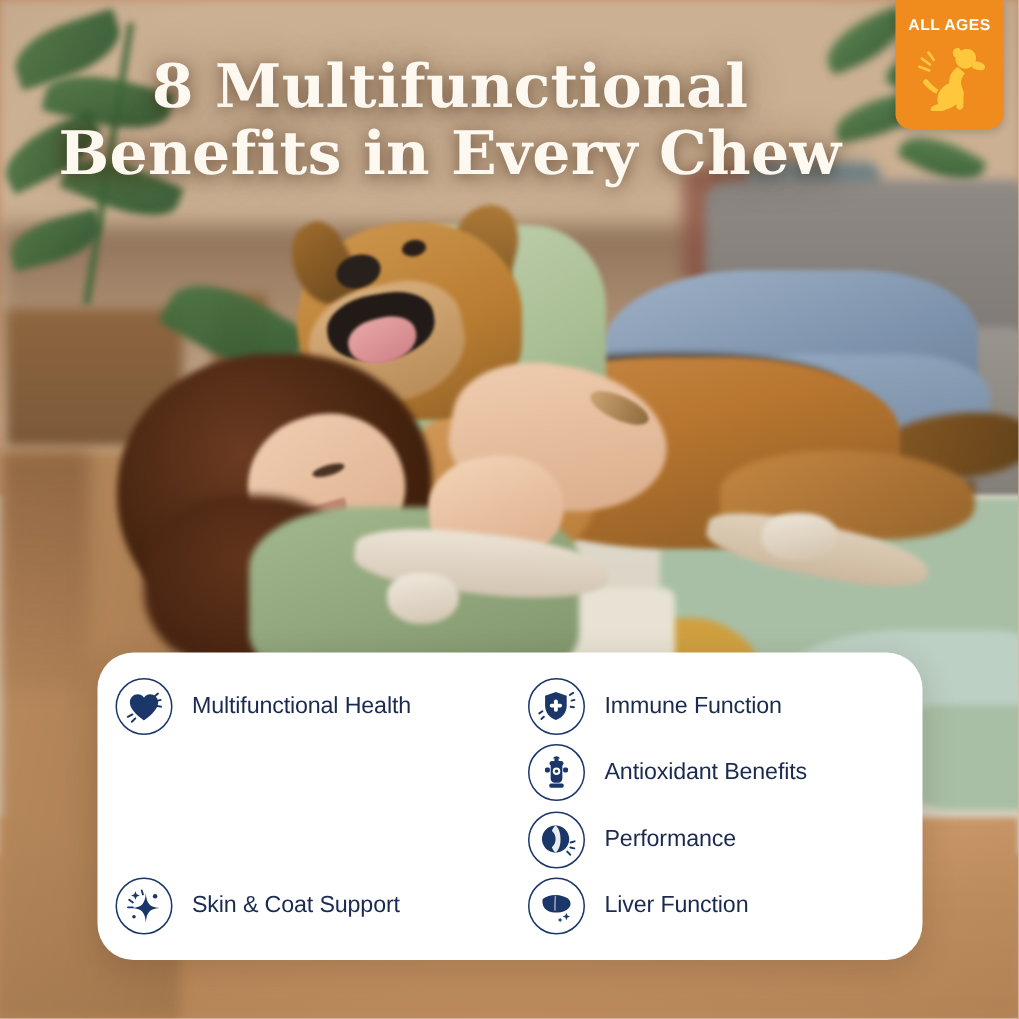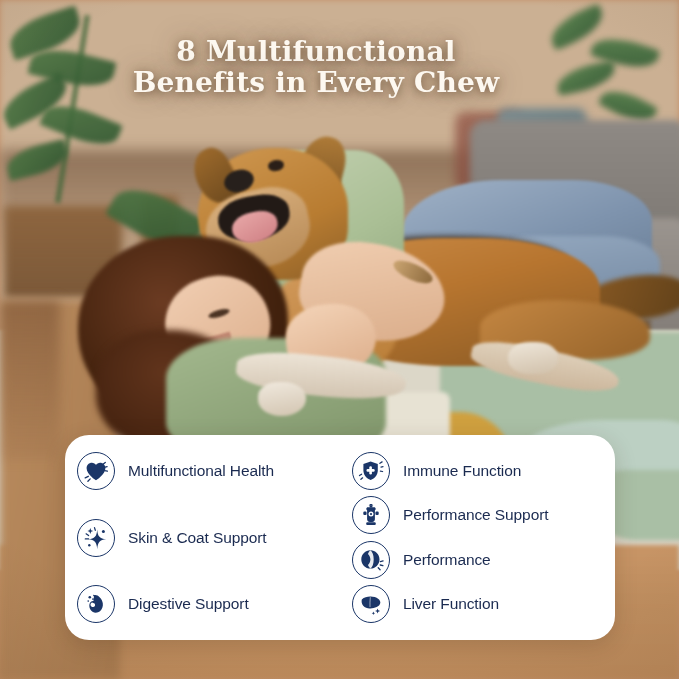--- a/index.html
+++ b/index.html
@@ -378,26 +378,26 @@
   }
   .photo-vignette {
     position: absolute; inset: 0;
     background: radial-gradient(ellipse 120% 90% at 50% 45%, rgba(0,0,0,0) 55%, rgba(60,35,15,.22) 100%);
     pointer-events: none;
   }
 
   
   .headline {
     position: absolute;
-    left: 16px; top: 36px;
+    left: 0; top: 36px;
     width: 600px;
     text-align: center;
     font-family: "DejaVu Serif", serif;
     font-weight: bold;
-    font-size: 28px;
+    font-size: 40px;
     line-height: 1.12;
     letter-spacing: .2px;
     color: #fdf8f0;
     text-shadow:
       0 2px 10px rgba(60,35,15,.55),
       0 0 28px rgba(60,35,15,.38);
     z-index: 6;
     padding: 0 16px;
   }
   .headline .ln2 { display: block; }
@@ -554,20 +554,50 @@
     <div class="dog-paw-front"></div>
   </div>
 
   <div class="photo-vignette"></div>
 
   <h1 class="headline">
     <span>8 Multifunctional</span>
     <span class="ln2">Benefits in Every Chew</span>
   </h1>
 
+  <div class="badge">
+    <span class="badge-text">ALL AGES</span>
+    <span class="badge-dog">
+      <svg width="50" height="48" viewBox="0 0 50 48" aria-hidden="true">
+        <g fill="#ffc83c">
+
+          <path d="M33.5 7.5c2.2-1.4 5.4-1.2 7.3.7 1.9 1.9 2.3 4.6 1.5 6.9-.7 2.1-2.4 3.6-4.4 4.3-2.1.7-4.5.4-6.3-.9-1.8-1.3-2.8-3.5-2.6-5.7.2-2.3 1.6-4.3 3.6-5.3z"></path>
+
+          <path d="M31.8 6.3c-1.5-.7-3.4-.2-4.2 1.3-.8 1.5-.3 3.5 1 4.6 1 .8 2.4 1 3.5.5.4-2.3.7-4.6-.3-6.4z"></path>
+
+          <path d="M41.6 14.9c2.2.1 4.5.5 6.2 1.9 1 .8 1.2 2.4.3 3.3-.9.9-2.3.8-3.5.6-1.6-.3-3.2-.8-4.6-1.6l1.6-4.2z"></path>
+
+          <path d="M30.6 18.6c-2.4 1.4-4.3 3.6-5.2 6.2-.9 2.6-.8 5.5-.1 8.1.5 2 1.4 3.9 2.7 5.5 1.1 1.4 3.1 1.9 4.7 1.1 1.5-.8 2.2-2.7 1.7-4.3-.6-1.9-1.6-3.7-1.7-5.7-.1-2.4.9-4.8 2.6-6.5l-4.7-4.4z"></path>
+
+          <path d="M27.5 28.5c-3.4.8-6.6 2.7-8.6 5.6-1.6 2.3-2.3 5.2-1.8 7.9.3 1.8 1.3 3.6 3 4.4 1.6.8 3.5.5 5.1-.2 2.9-1.3 5.4-3.4 7.1-6.1l-4.8-11.6z"></path>
+
+          <path d="M33.9 35.2c.5 3.2.6 6.5.3 9.7-.1 1.1-1 2.1-2.1 2.2-1.2.1-2.3-.8-2.5-2-.4-3.3-.2-6.7.6-9.9h3.7z"></path>
+
+          <path d="M18.4 43.1c-1.8.3-3.6.9-5.1 2-.9.6-1.1 2-.4 2.8.5.6 1.4.7 2.2.7 2.6 0 5.2-.5 7.6-1.5l-4.3-4z"></path>
+
+          <path d="M17.6 33.9c-2.7-1.7-5.1-3.9-7-6.4-.6-.8-1.9-.9-2.6-.2-.8.7-.8 2 0 2.8 2.3 2.6 5.1 4.8 8.2 6.4l1.4-2.6z"></path>
+        </g>
+        <g stroke="#ffc83c" stroke-width="1.7" stroke-linecap="round" fill="none">
+          <line x1="5" y1="18.5" x2="11.5" y2="21"></line>
+          <line x1="6.5" y1="13" x2="12" y2="17"></line>
+          <line x1="11" y1="9" x2="14.5" y2="14"></line>
+        </g>
+      </svg>
+    </span>
+  </div>
 
   <div class="card">
 
     <div class="col col-left">
 
 
       <div class="benefit">
         <span class="b-icon">
           <svg width="26" height="26" viewBox="0 0 26 26" aria-hidden="true">
             <path fill="#1b3668" d="M13 22.3S3.6 16.4 3.6 10.2c0-3.2 2.5-5.4 5.3-5.4 1.8 0 3.3.9 4.1 2.3.8-1.4 2.3-2.3 4.1-2.3 2.8 0 5.3 2.2 5.3 5.4 0 6.2-9.4 12.1-9.4 12.1z"></path>
@@ -593,33 +623,20 @@
             <g stroke="#1b3668" stroke-width="1.25" stroke-linecap="round" fill="none">
               <line x1="2.3" y1="13.9" x2="5.6" y2="13.9"></line>
               <line x1="3.1" y1="8.8" x2="5.6" y2="10.6"></line>
               <line x1="11.5" y1="2.6" x2="12.3" y2="5.3"></line>
             </g>
           </svg>
         </span>
         <span class="b-label">Skin &amp; Coat Support</span>
       </div>
 
-      <div class="benefit">
-        <span class="b-icon">
-          <svg width="26" height="26" viewBox="0 0 26 26" aria-hidden="true">
-            <path fill="#1b3668" d="M11.1 4.2c2.1-.5 4 .6 5.5 2 1.7 1.6 2.9 3.8 3.2 6.1.4 2.9-.5 6-2.8 7.9-2.1 1.7-5.2 1.9-7.5.5-2.1-1.3-3.3-3.7-3.2-6.1.1-1.3.5-2.6 1.4-3.5.8-.8 2-1.2 3.1-.9.9.3 1.6 1.1 1.7 2 .1.8-.3 1.7-1 2-.6.2-1.4 0-1.7-.6-.3-.5-.1-1.3.4-1.5"></path>
-            <path fill="#ffffff" d="M9.1 11.6c-.9.3-1.5 1.1-1.6 2-.1 1.1.6 2.1 1.6 2.4 1 .3 2.2-.1 2.7-1 .4-.8.3-1.9-.3-2.6"></path>
-            <path fill="#1b3668" d="M11 3.9c1 .3 1.9.9 2.6 1.7-1 .2-2.1.1-3-.4-.4-.2-.6-.7-.4-1.1.2-.3.5-.3.8-.2z"></path>
-            <circle cx="6.8" cy="6.3" r="1.3" fill="#1b3668"></circle>
-            <circle cx="10" cy="8.1" r=".9" fill="#1b3668"></circle>
-            <circle cx="5.2" cy="10.1" r=".8" fill="#1b3668"></circle>
-          </svg>
-        </span>
-        <span class="b-label">Digestive Support</span>
-      </div>
 
     </div>
 
     <div class="col col-right">
 
       <div class="benefit">
         <span class="b-icon">
           <svg width="26" height="26" viewBox="0 0 26 26" aria-hidden="true">
             <path fill="#1b3668" d="M12.6 3.4l7.2 2.5v6.4c0 4.4-2.9 8.3-7.2 9.7-4.3-1.4-7.2-5.3-7.2-9.7V5.9l7.2-2.5z"></path>
             <g fill="#ffffff">
@@ -646,21 +663,21 @@
               <rect x="11.6" y="3.3" width="2.8" height="2.3" rx=".6"></rect>
               <path d="M8.3 6.9c0-.9.7-1.6 1.6-1.6h6.2c.9 0 1.6.7 1.6 1.6 0 .6-.3 1.1-.8 1.4v8.9c0 1.5-1.2 2.7-2.7 2.7h-2.4c-1.5 0-2.7-1.2-2.7-2.7V8.3c-.5-.3-.8-.8-.8-1.4z"></path>
               <rect x="5.3" y="9.6" width="3.3" height="3.4" rx="1.1"></rect>
               <rect x="17.4" y="9.6" width="3.3" height="3.4" rx="1.1"></rect>
               <rect x="8.2" y="20.3" width="9.6" height="2.8" rx="1.1"></rect>
             </g>
             <circle cx="13" cy="12.1" r="2.5" fill="#ffffff"></circle>
             <circle cx="13" cy="12.1" r="1.1" fill="#1b3668"></circle>
           </svg>
         </span>
-        <span class="b-label">Performance Support</span>
+        <span class="b-label">Antioxidant Benefits</span>
       </div>
 
       <div class="benefit">
         <span class="b-icon">
           <svg width="26" height="26" viewBox="0 0 26 26" aria-hidden="true">
             <path fill="#1b3668" d="M12.4 3.3c5 0 9.1 4.1 9.1 9.1s-4.1 9.1-9.1 9.1S3.3 17.4 3.3 12.4s4.1-9.1 9.1-9.1z"></path>
             <path fill="#ffffff" d="M12.4 3.3c2 1.6 3.3 4.6 3.3 9.1s-1.3 7.5-3.3 9.1c-1-0.8-1.9-2-2.5-3.6 1.5-1.3 2.5-3.3 2.5-5.5s-1-4.2-2.5-5.5c.6-1.6 1.5-2.8 2.5-3.6z" opacity=".9"></path>
             <g stroke="#1b3668" stroke-width="1.3" stroke-linecap="round" fill="none">
               <line x1="22.4" y1="14.7" x2="25.1" y2="13.9"></line>
               <line x1="22.2" y1="18" x2="24.9" y2="18.6"></line>

